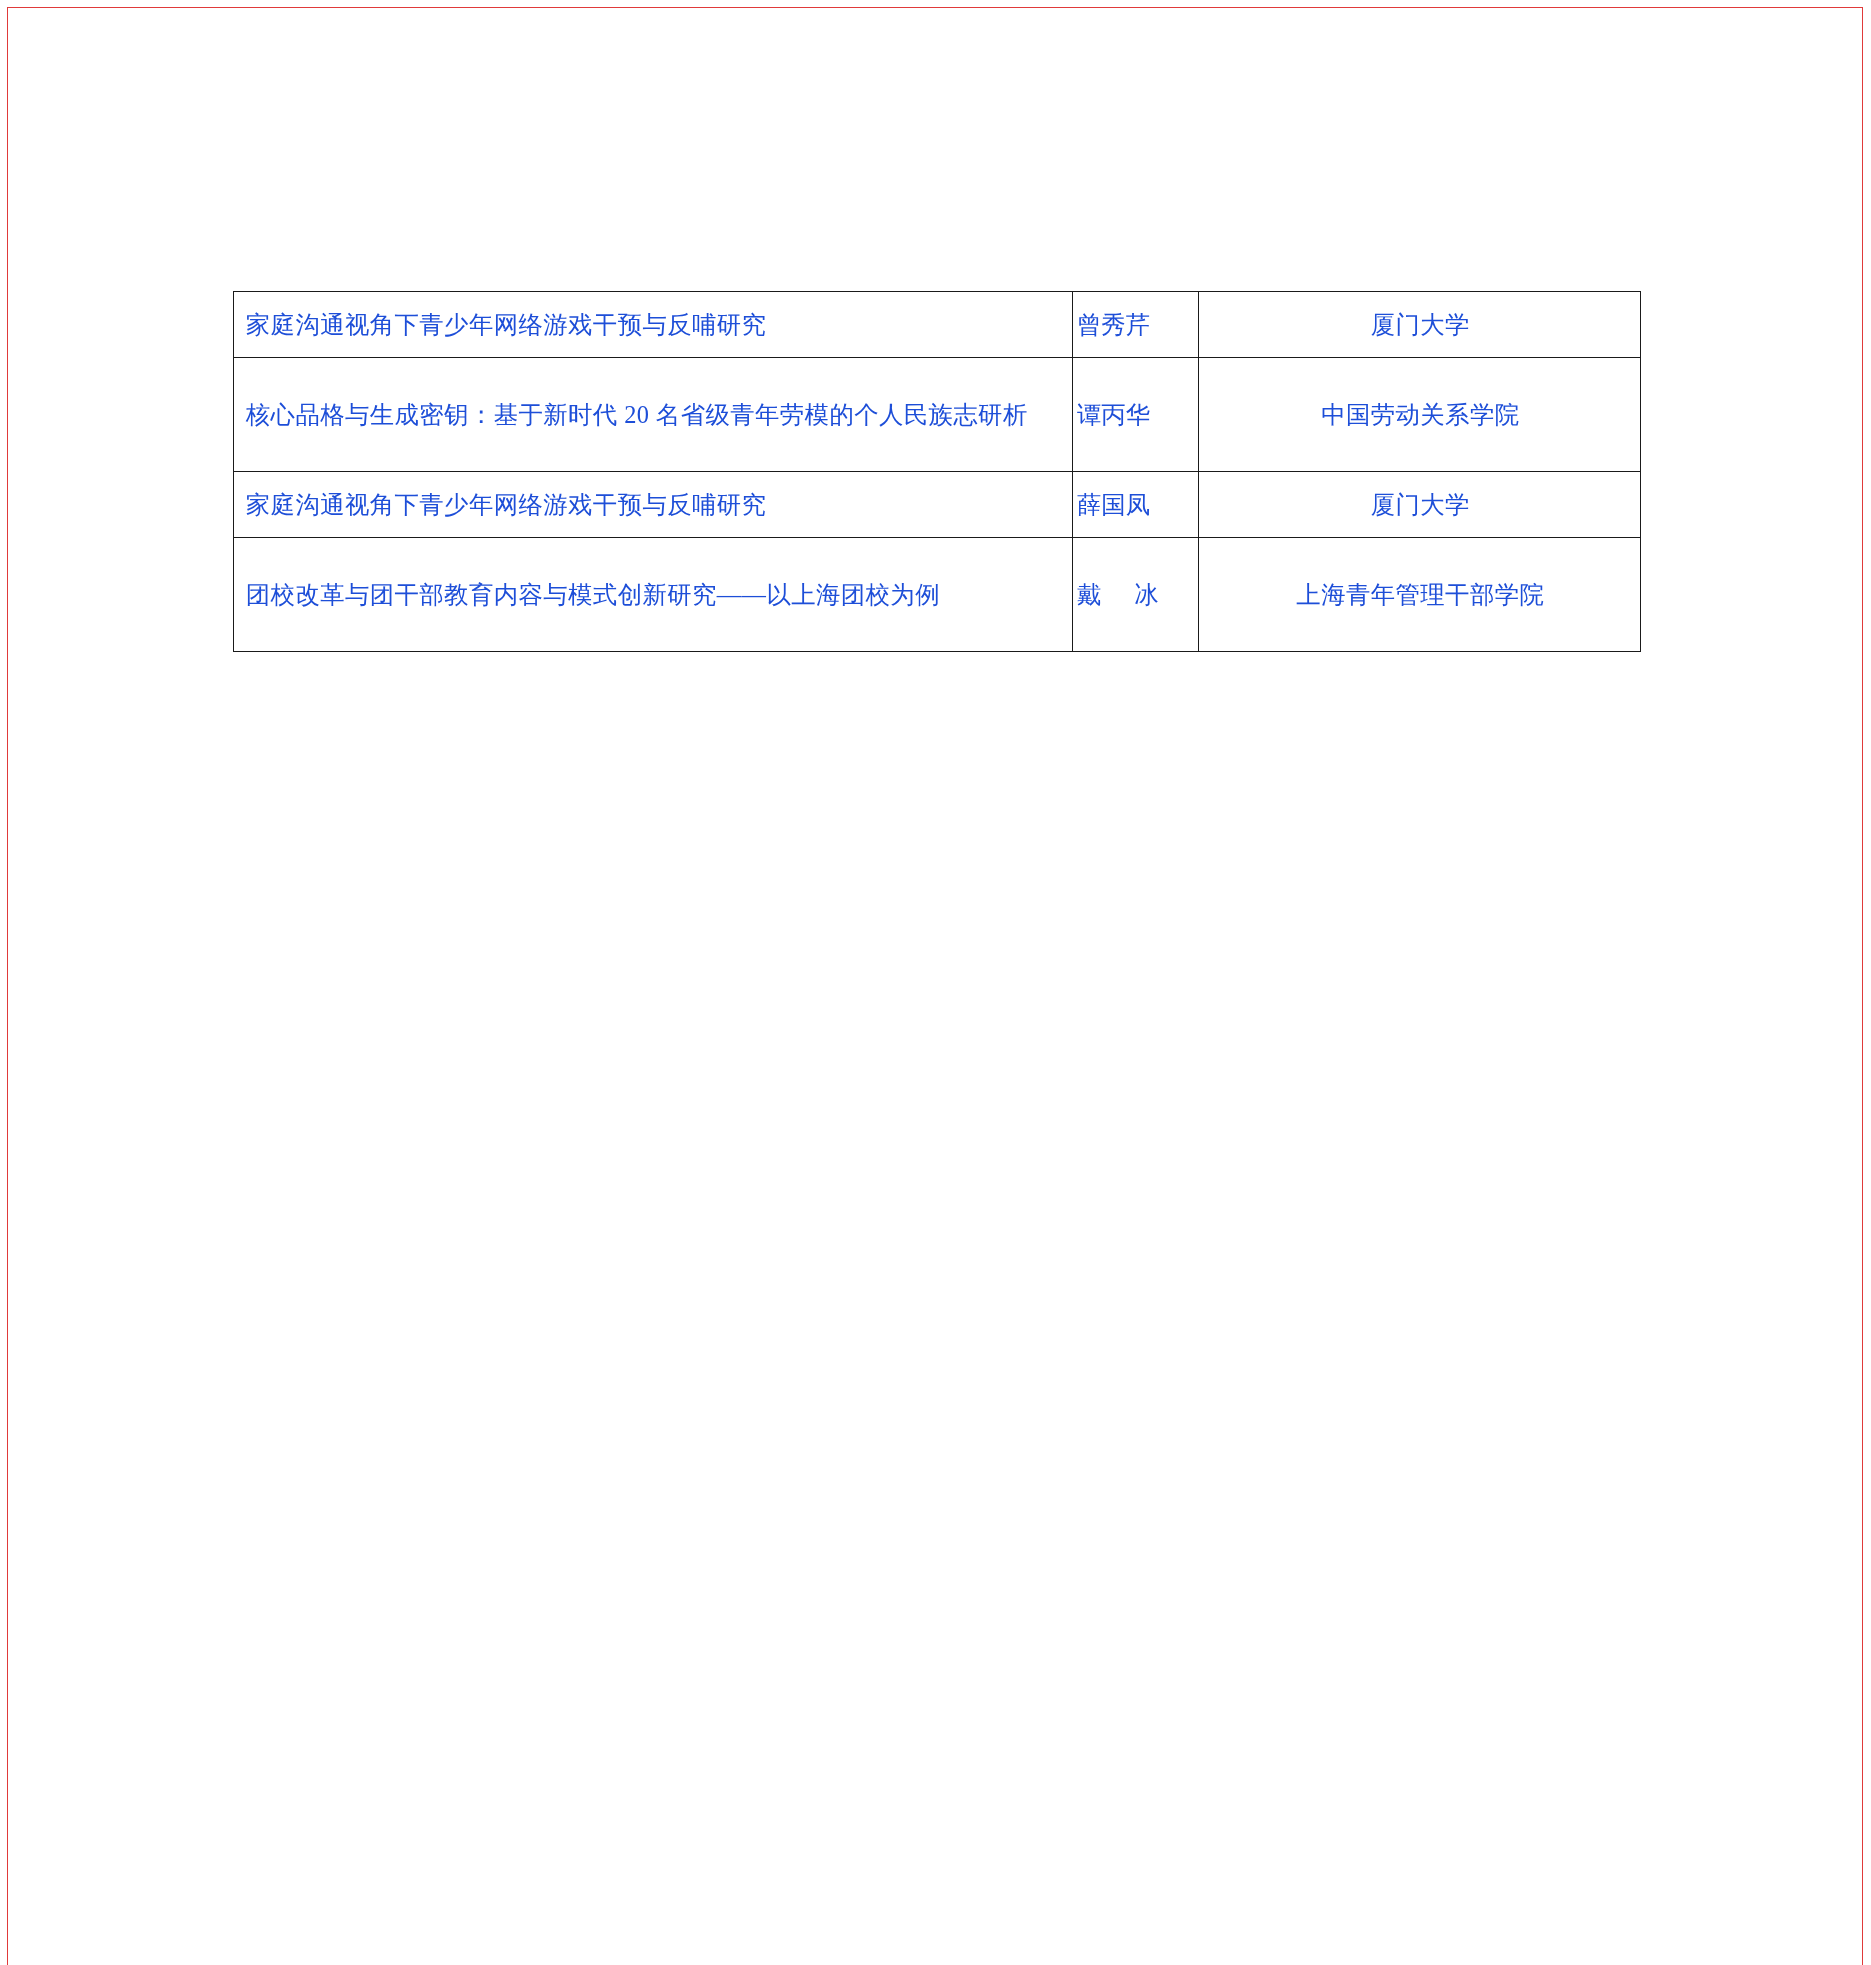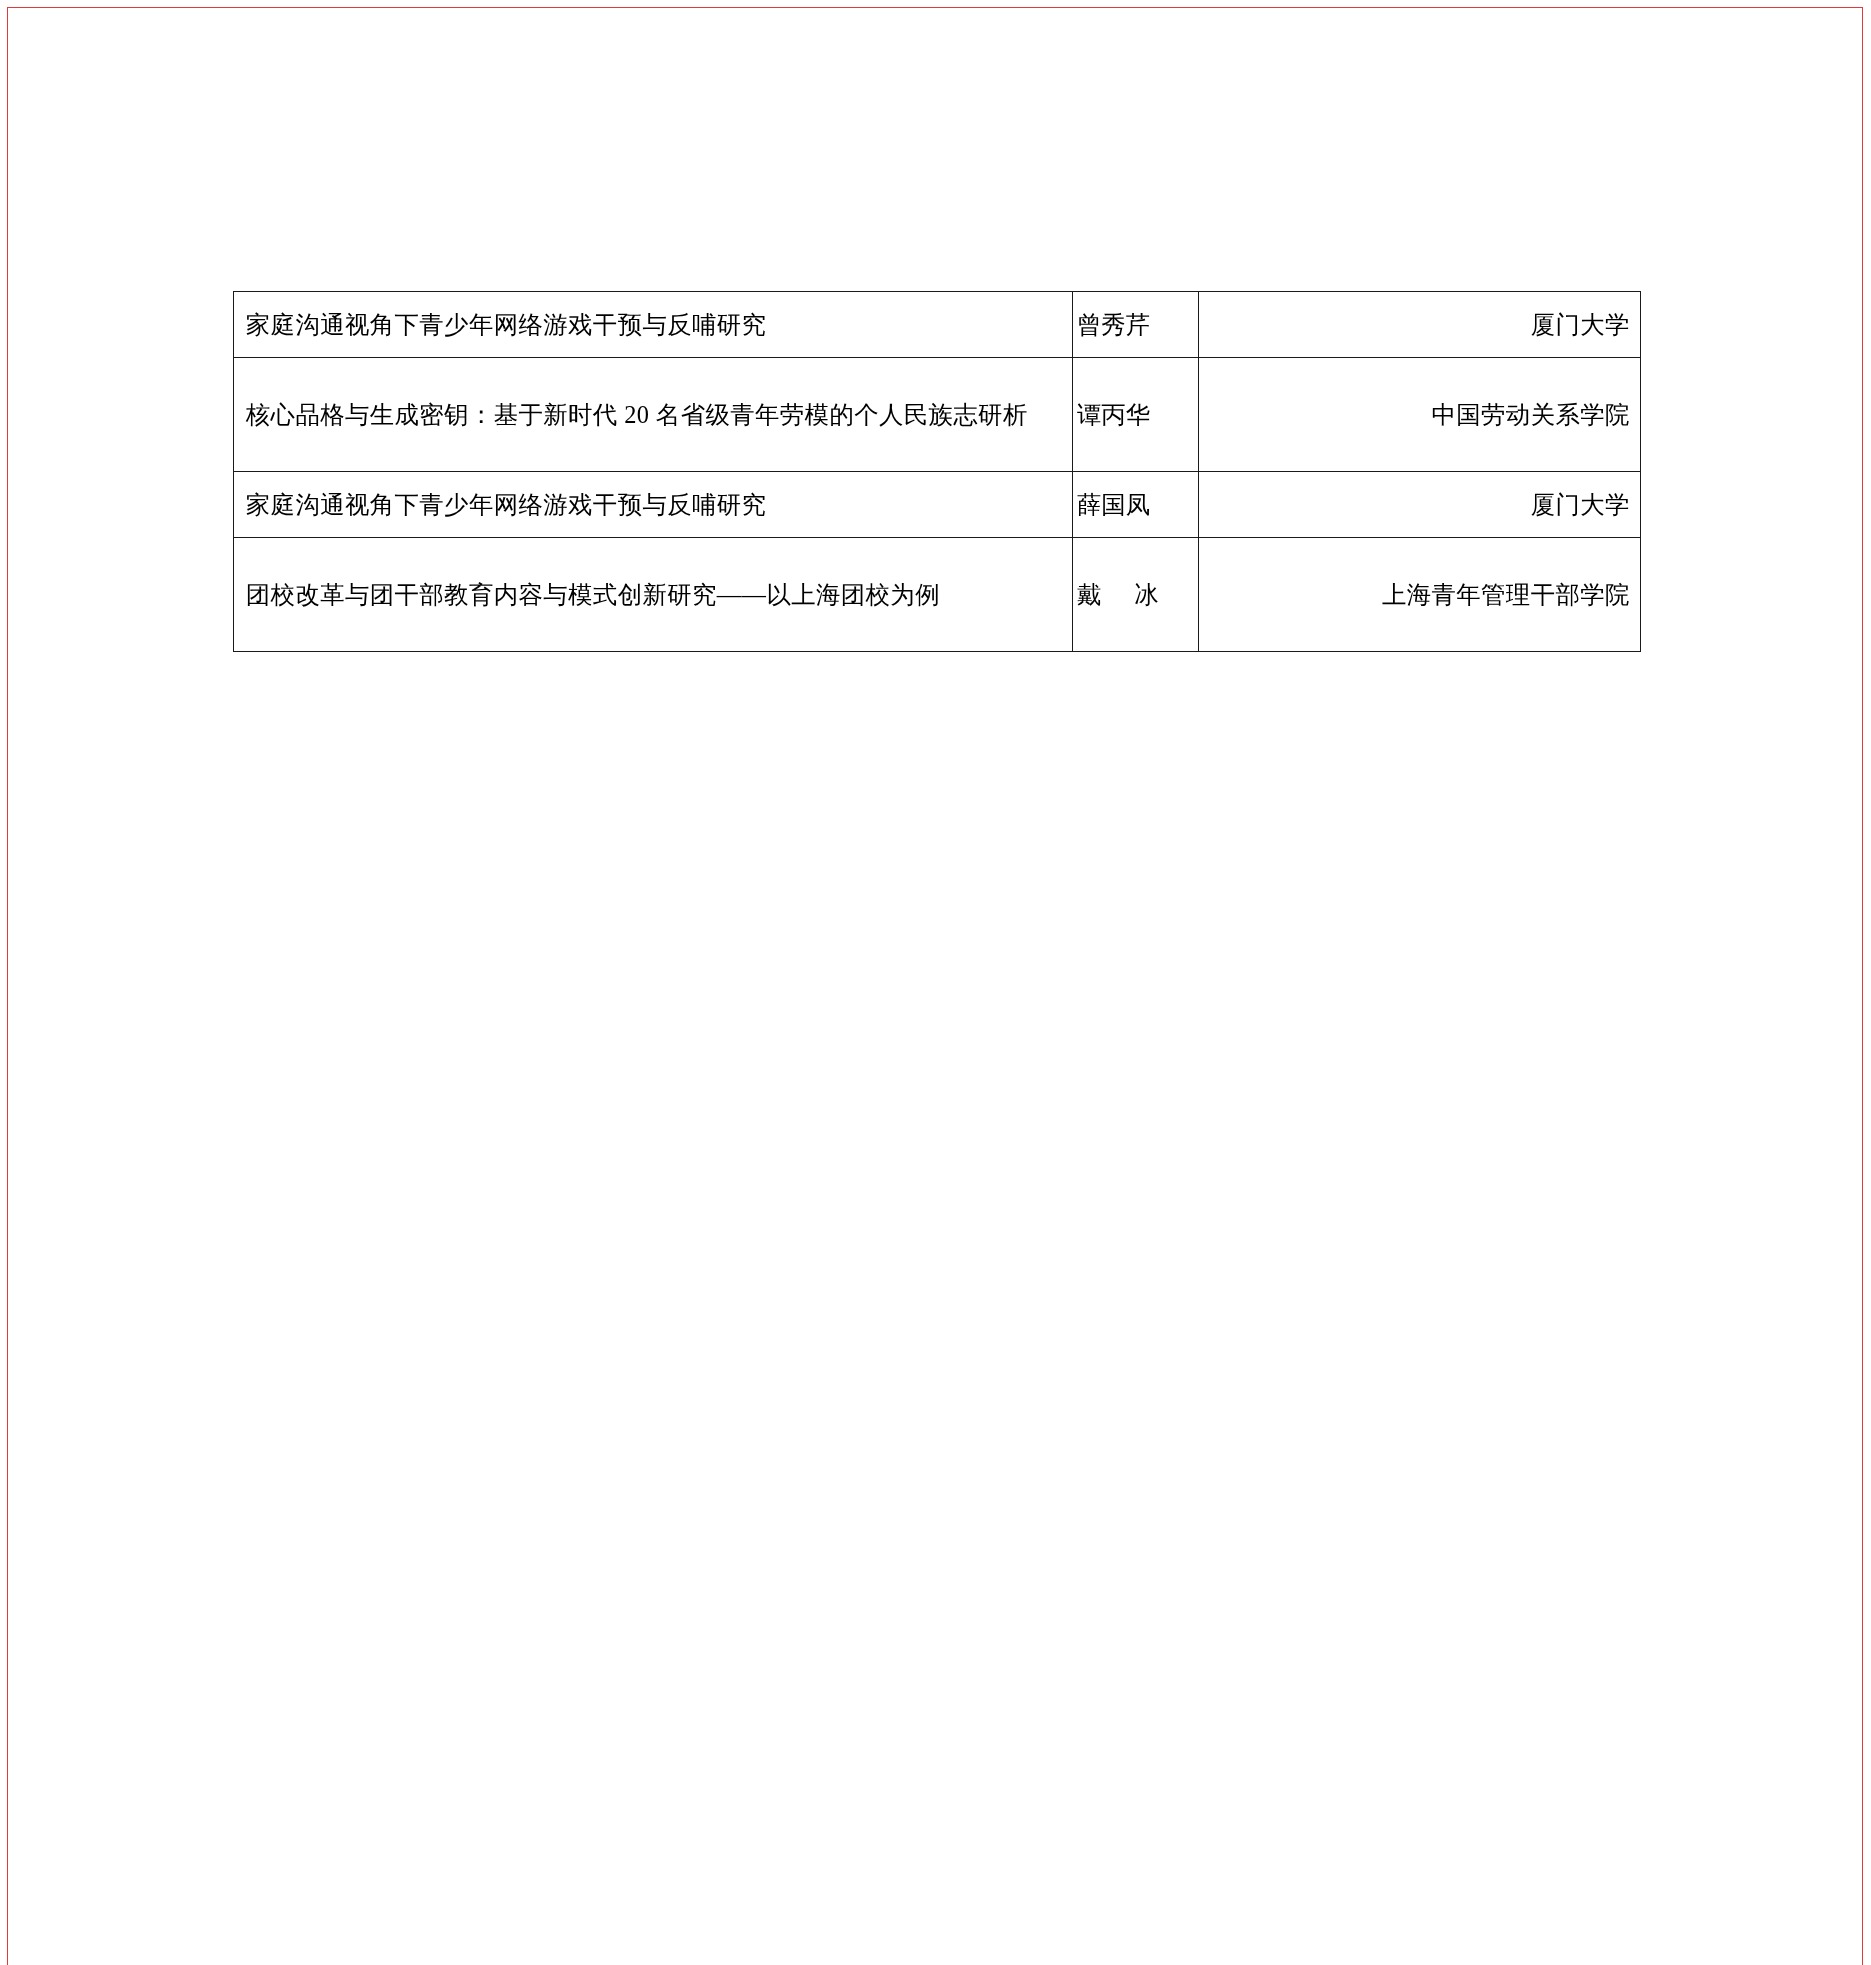--- a/index.html
+++ b/index.html
@@ -38,39 +38,39 @@
     top: 291px;
     width: 1407px;
     border-collapse: collapse;
     table-layout: fixed;
   }
   .doc-table td {
     border: 1.2px solid #1a1a1a;
     vertical-align: middle;
     font-size: 24.4px;
     line-height: 1.62;
-    color: #000000;
+    color: #1d4ed8;
     padding: 10.2px 10.2px 10.2px 11.8px;
     box-sizing: border-box;
   }
   td.col-title {
     width: 839px;
     text-align: left;
     letter-spacing: 0.4px;
   }
   td.col-author {
     width: 126px;
     text-align: left;
     padding-left: 3.9px;
     padding-right: 3.9px;
     white-space: nowrap;
   }
   td.col-org {
     width: 442px;
-    text-align: right;
+    text-align: center;
     letter-spacing: 0.4px;
   }
   
   tr.r1 td { height: 66px; }
   tr.r2 td { height: 114px; }
   tr.r3 td { height: 114px; }
   tr.r4 td { height: 66px; }
   tr.r5 td { height: 114px; }
 
   .author-spaced {

